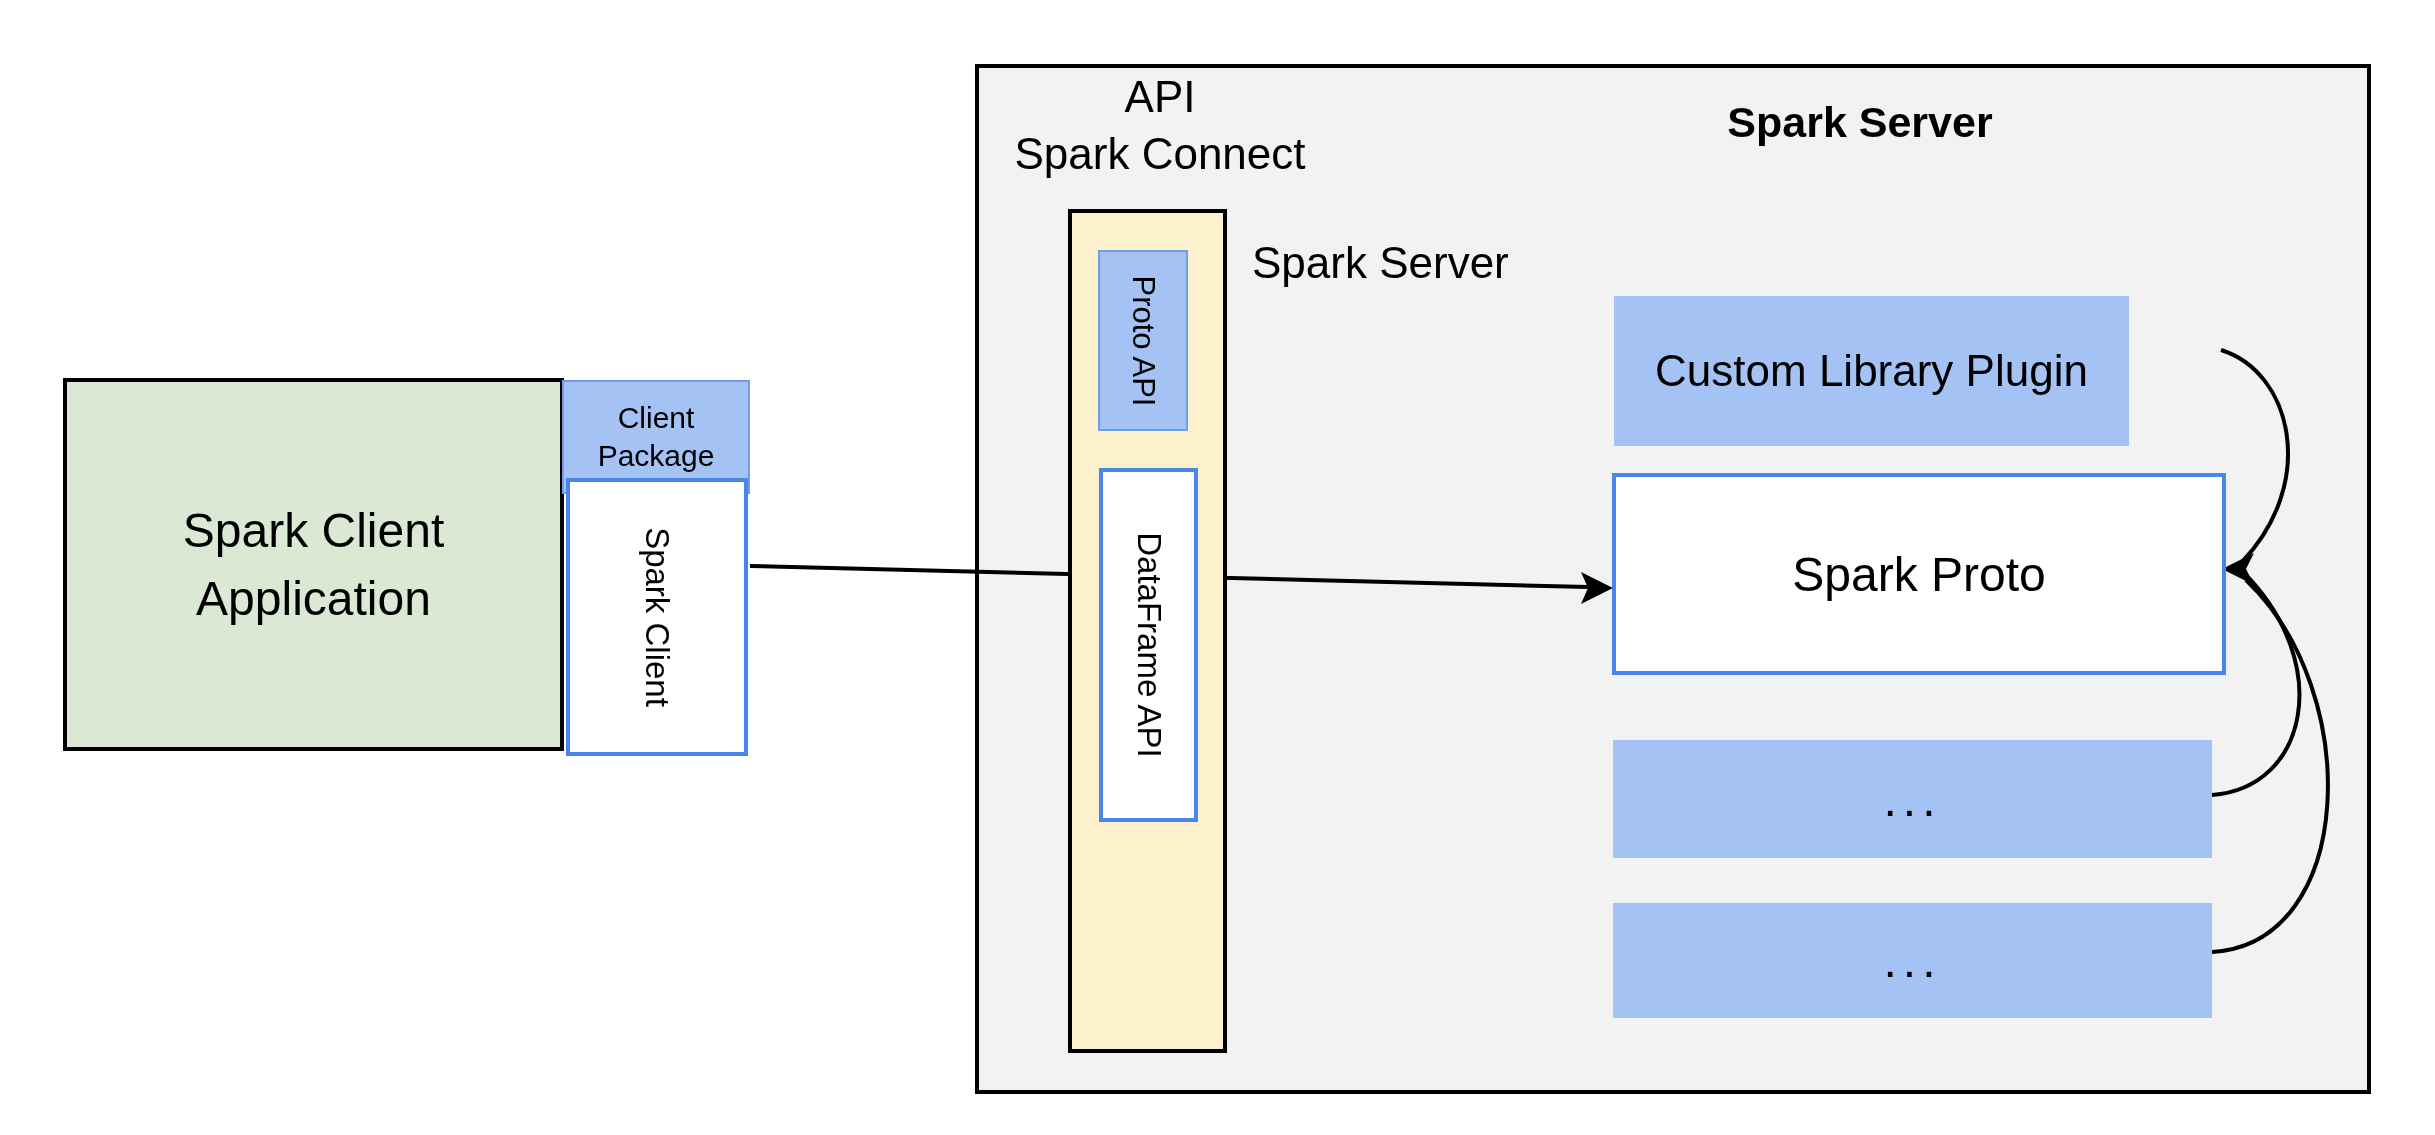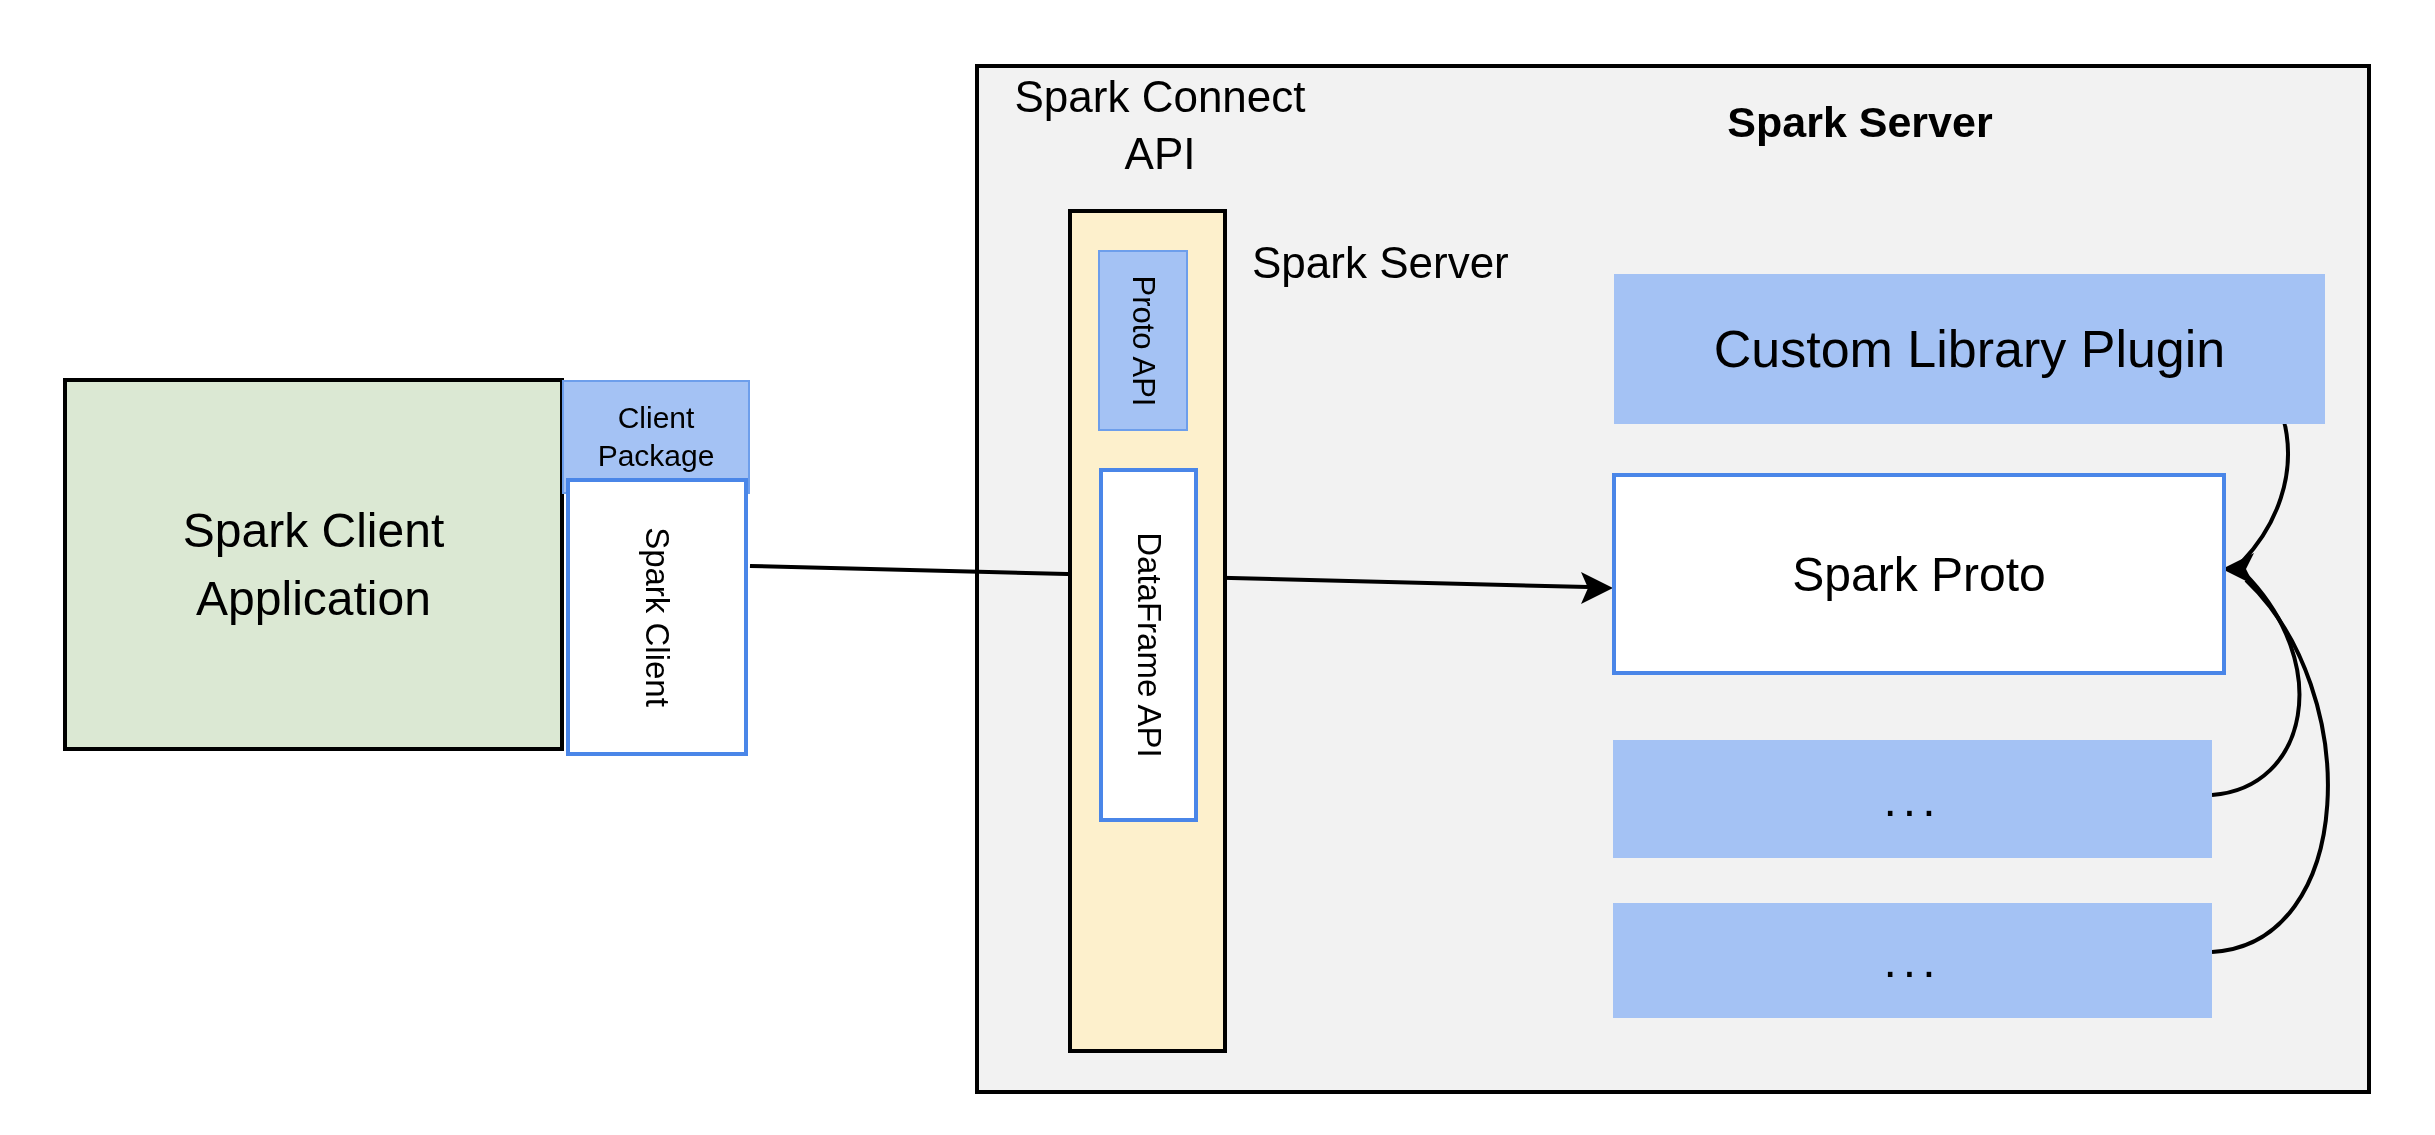--- a/index.html
+++ b/index.html
@@ -79,23 +79,23 @@
   }
   #dataframe-api-box {
     left: 1099px; top: 468px; width: 99px; height: 354px;
     background: #fff;
     border: 4px solid var(--blue-border, #4a86e8);
     font-size: 33px;
   }
 
   
   #plugin-box {
-    left: 1614px; top: 274px; width: 711px; height: 150px;
+    left: 1614px; top: 296px; width: 515px; height: 150px;
     background: var(--blue-fill, #a4c2f4);
-    font-size: 52px;
+    font-size: 44px;
   }
   #core-box {
     left: 1612px; top: 473px; width: 614px; height: 202px;
     background: #fff;
     border: 4px solid var(--blue-border, #4a86e8);
     font-size: 48px;
   }
   #slot-box-1 {
     left: 1613px; top: 740px; width: 599px; height: 118px;
     background: var(--blue-fill, #a4c2f4);
@@ -156,21 +156,21 @@
     <span>Spark Proto</span>
   </div>
   <div class="box" id="slot-box-1">
     <span>...</span>
   </div>
   <div class="box" id="slot-box-2">
     <span>...</span>
   </div>
 
   <div class="abs" id="connect-api-label">
+    <div>API</div>
     <div>Spark Connect</div>
-    <div>API</div>
   </div>
   <div class="abs" id="server-title">Spark Server</div>
   <div class="abs" id="server-lib-label">
     <div>Spark Server</div>
   </div>
 
 </div>
 
 </body></html>

